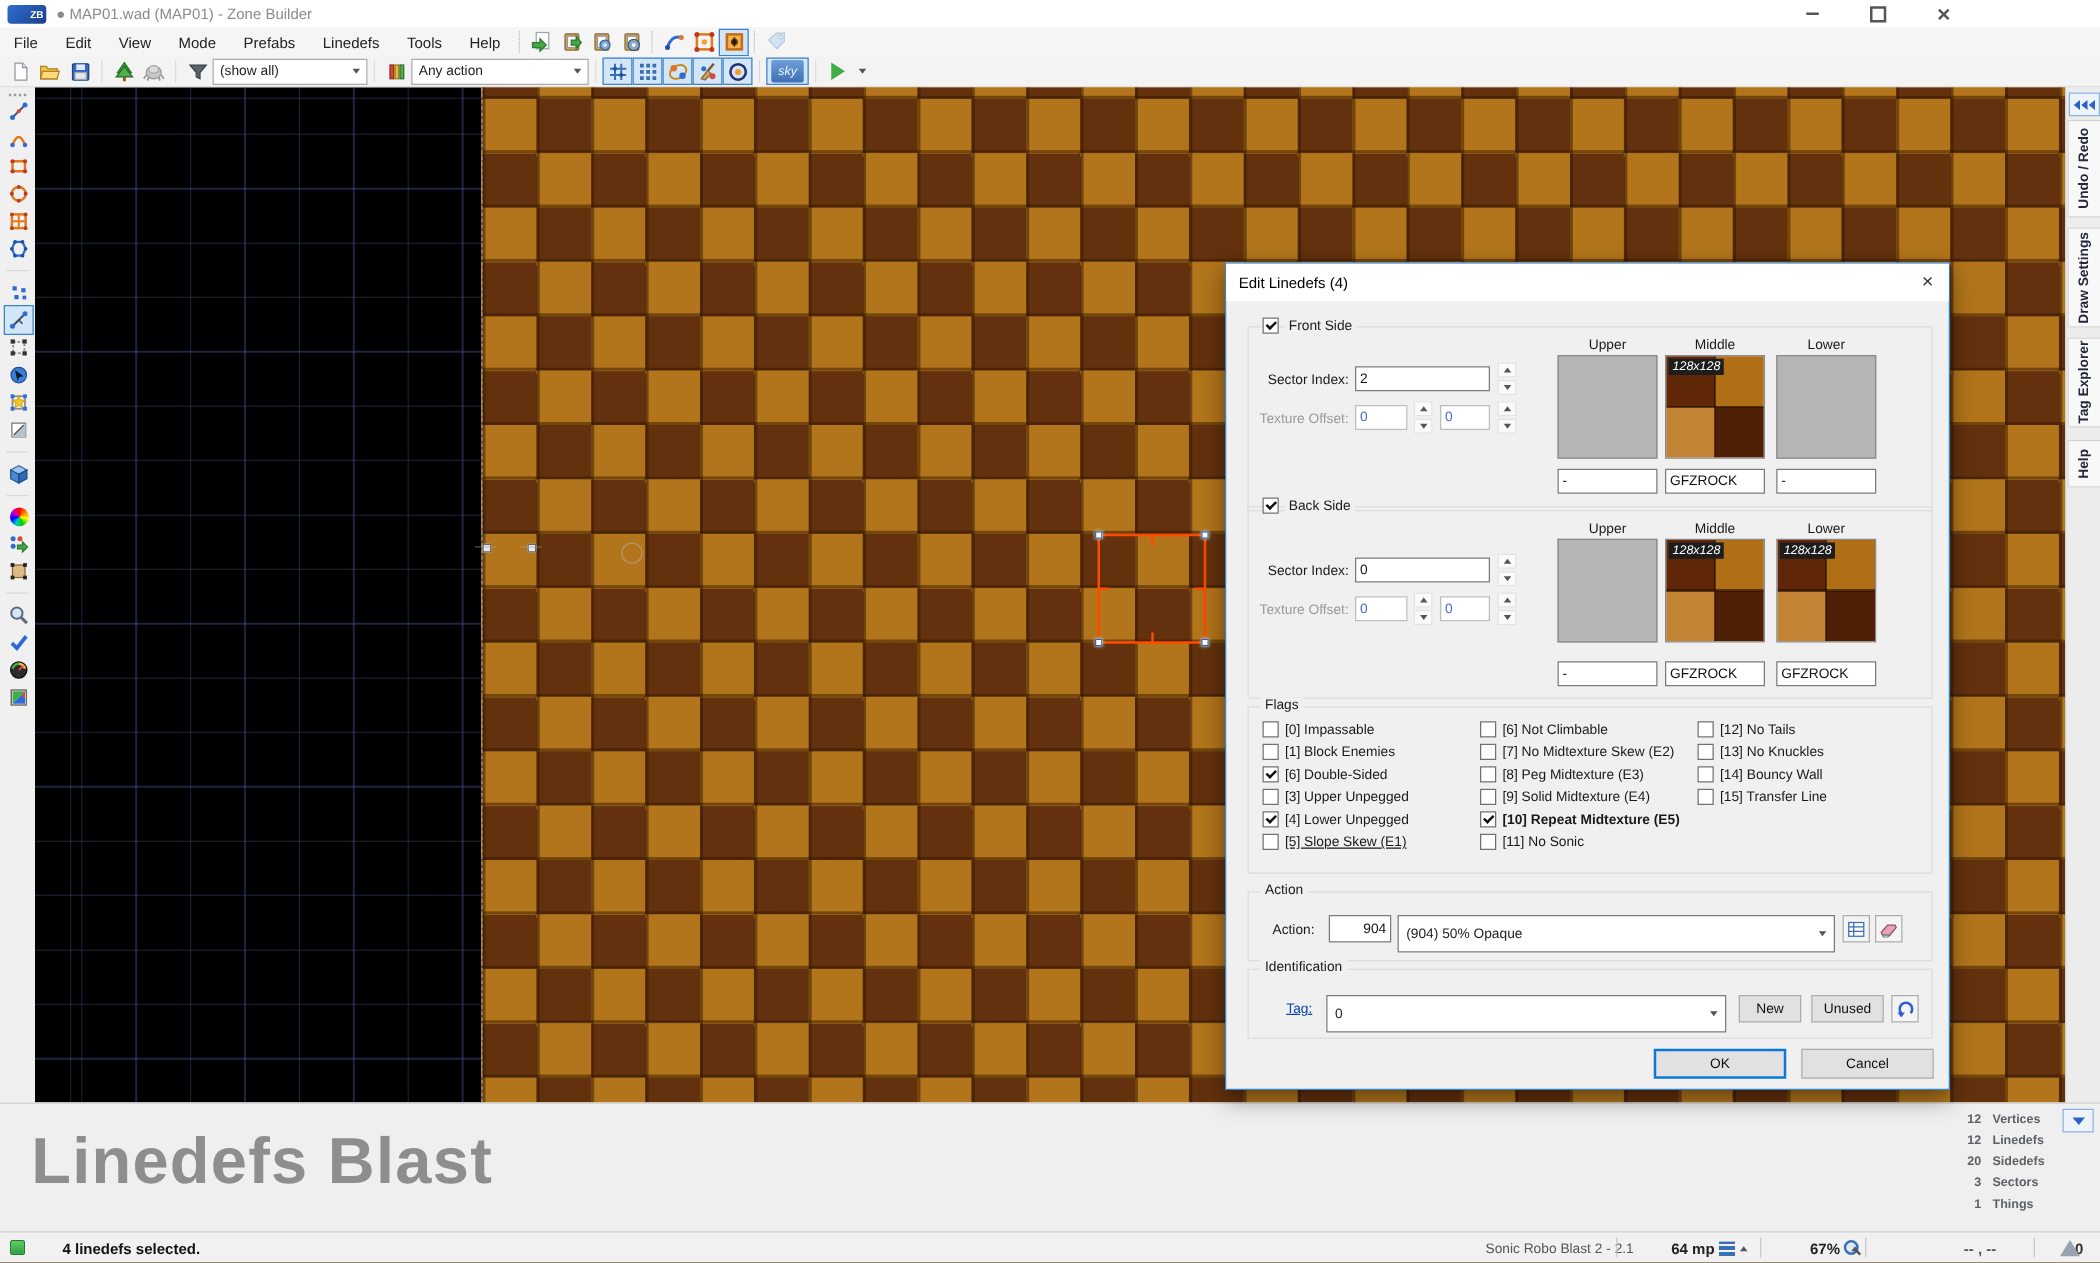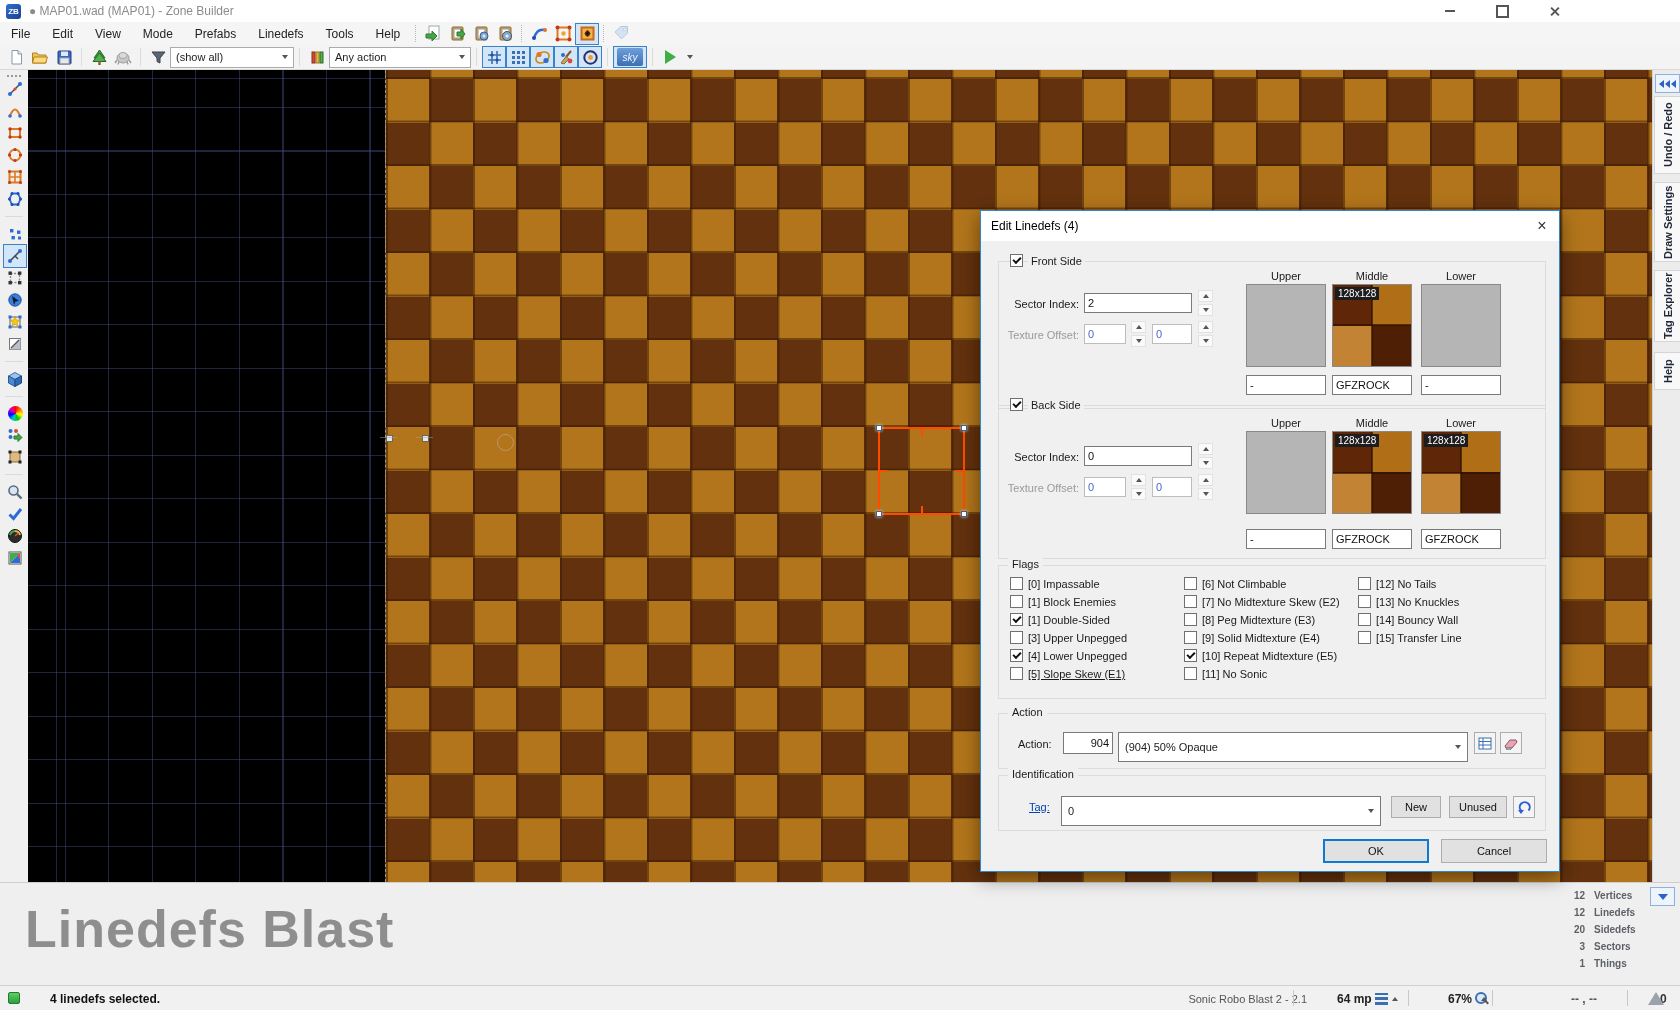--- a/index.html
+++ b/index.html
@@ -2,21 +2,21 @@
 <html><head>
 <meta charset="utf-8">
 <style>
   html,body{margin:0;padding:0;background:#444;}
   #app{position:relative;width:1680px;height:1010px;background:#f0f0f0;overflow:hidden;
        font-family:"Liberation Sans","DejaVu Sans",sans-serif;font-size:11px;color:#222;}
   .abs{position:absolute;}
   
   .titlebar{left:0;top:0;width:1680px;height:22px;background:#fff;display:flex;align-items:center;}
   .app-ico{width:15px;height:15px;margin-left:6px;border-radius:3px;background:linear-gradient(135deg,#2f6fd0,#1b3f8f);
-           color:#fff;font-size:8px;font-weight:bold;display:flex;align-items:center;justify-content:center;}
+           color:#fff;font-size:8px;font-weight:bold;display:flex;align-items:center;justify-content:center;padding-left:16px;}
   .title-text{color:#8b8b8b;font-size:12px;margin-left:8px;}
   .winbtn{width:26px;height:18px;display:flex;align-items:center;justify-content:center;}
   .min-glyph{width:10px;height:2px;background:#555;}
   .max-glyph{width:9px;height:9px;border:2px solid #555;}
   .x-glyph{position:relative;width:11px;height:11px;}
   .x-glyph::before,.x-glyph::after{content:"";position:absolute;left:5px;top:0;width:2px;height:11px;background:#555;}
   .x-glyph::before{transform:rotate(45deg);} .x-glyph::after{transform:rotate(-45deg);}
   
   .menubar{left:0;top:22px;width:1680px;height:23px;background:#f5f5f5;display:flex;align-items:center;font-size:12px;}
   .menu-item{padding:3px 11px;cursor:default;}
@@ -103,21 +103,21 @@
   .ti.blue{color:#4a68c8;border-color:#bdbdbd;}
   .spin{position:absolute;width:15px;height:26px;display:flex;flex-direction:column;gap:2px;}
   .spin span{flex:1;background:#fafafa;border:1px solid #e2e2e2;display:flex;align-items:center;justify-content:center;}
   .spin .tri-up{border-width:0 3px 4px 3px;} .spin .tri-down{border-width:4px 3px 0 3px;}
   .prev{position:absolute;width:80px;height:83px;border:1px solid #898989;box-sizing:border-box;}
   .prev.empty{background:#b5b5b5;}
   .prev.gfz{background-image:
       linear-gradient(to right,transparent calc(50% - 1px),rgba(40,15,0,.65) calc(50% - 1px) calc(50% + 1px),transparent calc(50% + 1px)),
       linear-gradient(to bottom,transparent calc(50% - 1px),rgba(40,15,0,.65) calc(50% - 1px) calc(50% + 1px),transparent calc(50% + 1px)),
       conic-gradient(#b06f17 0 25%,#4f1f05 25% 50%,#c28434 50% 75%,#5f2708 75%);}
-  .badge{position:absolute;top:2px;left:2px;background:#1d1d1d;color:#fff;font-size:10px;padding:1px 3px;}
+  .badge{position:absolute;top:2px;left:2px;background:#1d1d1d;color:#fff;font-size:10px;padding:1px 3px;font-style:italic;}
   .collbl{position:absolute;width:80px;text-align:center;font-size:11px;color:#1a1a1a;}
   .combo{position:absolute;background:#fff;border:1px solid #7a7a7a;display:flex;align-items:center;
          justify-content:space-between;padding:14px 6px;font-size:11px;box-sizing:border-box;}
   .dbtn{position:absolute;background:#e1e1e1;border:1px solid #adadad;font-size:11px;color:#111;
         display:flex;align-items:center;justify-content:center;box-sizing:border-box;}
   .dbtn.default{border:2px solid #0f78d7;}
   .taglink{position:absolute;font-size:11px;color:#0645ad;text-decoration:underline;}
   .num-right{text-align:right;}
   .closebox{position:absolute;right:8px;top:6px;width:18px;height:18px;display:flex;align-items:center;justify-content:center;}
 </style>
@@ -683,38 +683,38 @@
     <input class="ti" style="left: 440px; top: 318px; width: 80px; height: 20px;" value="GFZROCK">
 
     <div class="grp" style="left:17px;top:354px;width:546px;height:132px;"></div>
     <span class="grp-label" style="left:27px;top:347px;">Flags</span>
 
     <div class="cb" style="left:29px;top:366px;"></div>
     <span class="lbl" style="left:47px;top:367px;">[0] Impassable</span>
     <div class="cb" style="left:29px;top:384px;"></div>
     <span class="lbl" style="left:47px;top:385px;">[1] Block Enemies</span>
     <div class="cb on" style="left:29px;top:402px;"></div>
-    <span class="lbl" style="left:47px;top:403px;">[1] Double-Sided</span>
+    <span class="lbl" style="left:47px;top:403px;">[6] Double-Sided</span>
     <div class="cb" style="left:29px;top:420px;"></div>
     <span class="lbl" style="left:47px;top:421px;">[3] Upper Unpegged</span>
     <div class="cb on" style="left:29px;top:438px;"></div>
     <span class="lbl" style="left:47px;top:439px;">[4] Lower Unpegged</span>
     <div class="cb" style="left:29px;top:456px;"></div>
     <span class="lbl" style="left:47px;top:457px;text-decoration:underline;">[5] Slope Skew (E1)</span>
 
     <div class="cb" style="left:203px;top:366px;"></div>
     <span class="lbl" style="left:221px;top:367px;">[6] Not Climbable</span>
     <div class="cb" style="left:203px;top:384px;"></div>
     <span class="lbl" style="left:221px;top:385px;">[7] No Midtexture Skew (E2)</span>
     <div class="cb" style="left:203px;top:402px;"></div>
     <span class="lbl" style="left:221px;top:403px;">[8] Peg Midtexture (E3)</span>
     <div class="cb" style="left:203px;top:420px;"></div>
     <span class="lbl" style="left:221px;top:421px;">[9] Solid Midtexture (E4)</span>
     <div class="cb on" style="left:203px;top:438px;"></div>
-    <span class="lbl" style="left:221px;top:439px;">[10] Repeat Midtexture (E5)</span>
+    <span class="lbl" style="left:221px;top:439px;font-weight:bold;">[10] Repeat Midtexture (E5)</span>
     <div class="cb" style="left:203px;top:456px;"></div>
     <span class="lbl" style="left:221px;top:457px;">[11] No Sonic</span>
 
     <div class="cb" style="left:377px;top:366px;"></div>
     <span class="lbl" style="left:395px;top:367px;">[12] No Tails</span>
     <div class="cb" style="left:377px;top:384px;"></div>
     <span class="lbl" style="left:395px;top:385px;">[13] No Knuckles</span>
     <div class="cb" style="left:377px;top:402px;"></div>
     <span class="lbl" style="left:395px;top:403px;">[14] Bouncy Wall</span>
     <div class="cb" style="left:377px;top:420px;"></div>

